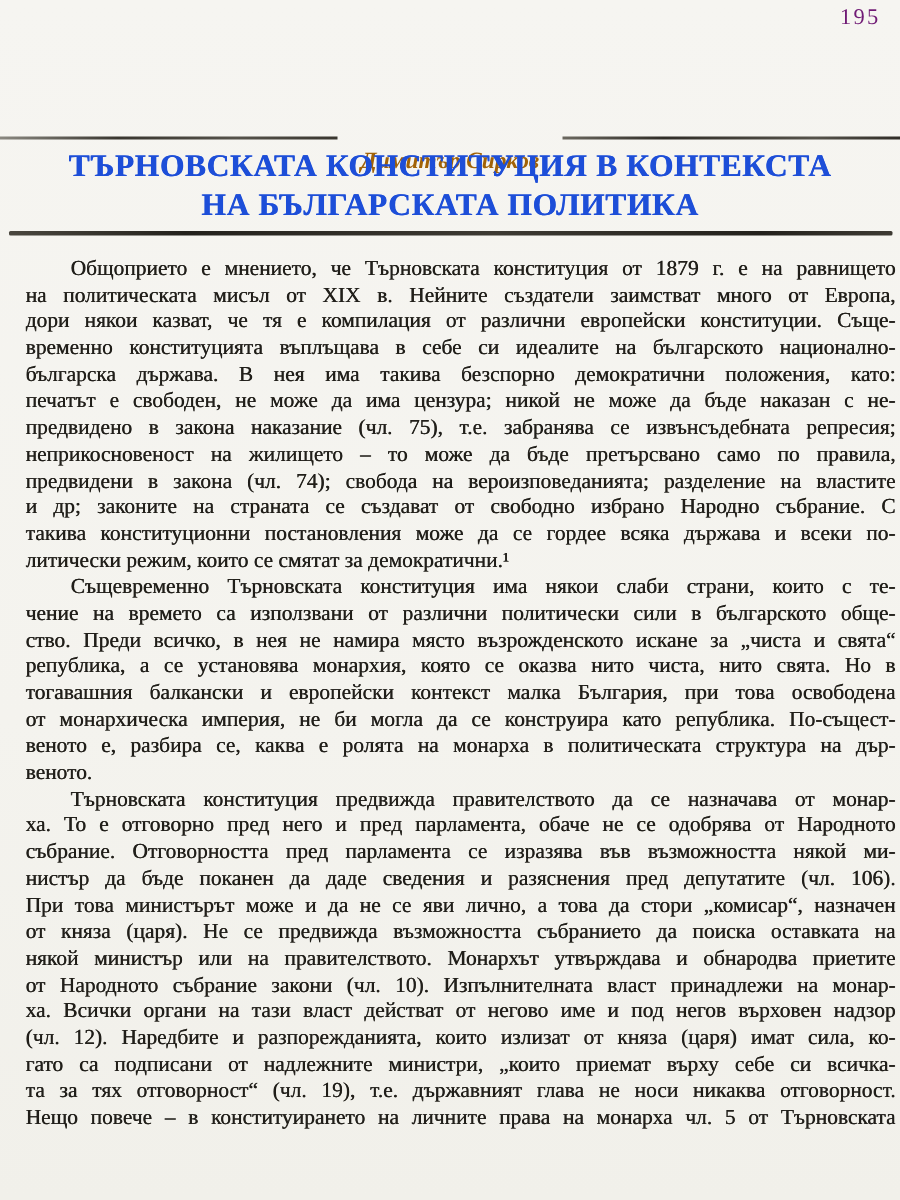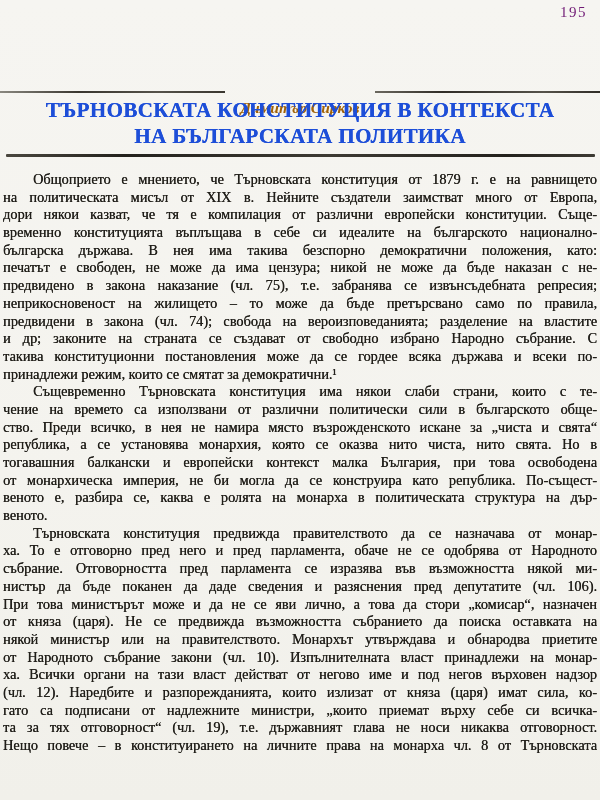--- a/index.html
+++ b/index.html
@@ -60,21 +60,21 @@
   }
   .title-rule {
     position: absolute;
     top: 154px; left: 6px; right: 5px;
     height: 3px;
     background: linear-gradient(90deg, #4a473f 0%, #23211c 20%, #3d3a33 55%, #23211c 85%, #3d3a33 100%);
     border-radius: 1px;
   }
   .body-text {
     position: absolute;
-    top: 171px; left: 3px; right: 3px;
+    top: 171px; left: 17px; right: 3px;
     font-size: 14.3px;
     line-height: 17.7px;
     color: #211f1a;
     text-shadow: 0.25px 0 0 currentColor;
   }
   .body-text .line {
     text-align: justify;
     text-align-last: justify;
     white-space: normal;
     overflow: hidden;
@@ -108,37 +108,37 @@
       <div class="line">на политическата мисъл от XIX в. Нейните създатели заимстват много от Европа,</div>
       <div class="line">дори някои казват, че тя е компилация от различни европейски конституции. Съще-</div>
       <div class="line">временно конституцията въплъщава в себе си идеалите на българското национално-</div>
       <div class="line">българска държава. В нея има такива безспорно демократични положения, като:</div>
       <div class="line">печатът е свободен, не може да има цензура; никой не може да бъде наказан с не-</div>
       <div class="line">предвидено в закона наказание (чл. 75), т.е. забранява се извънсъдебната репресия;</div>
       <div class="line">неприкосновеност на жилището – то може да бъде претърсвано само по правила,</div>
       <div class="line">предвидени в закона (чл. 74); свобода на вероизповеданията; разделение на властите</div>
       <div class="line">и др; законите на страната се създават от свободно избрано Народно събрание. С</div>
       <div class="line">такива конституционни постановления може да се гордее всяка държава и всеки по-</div>
-      <div class="line lastline">принадлежи режим, които се смятат за демократични.¹</div>
+      <div class="line lastline">литически режим, които се смятат за демократични.¹</div>
       <div class="line first">Същевременно Търновската конституция има някои слаби страни, които с те-</div>
       <div class="line">чение на времето са използвани от различни политически сили в българското обще-</div>
       <div class="line">ство. Преди всичко, в нея не намира място възрожденското искане за „чиста и свята“</div>
       <div class="line">република, а се установява монархия, която се оказва нито чиста, нито свята. Но в</div>
       <div class="line">тогавашния балкански и европейски контекст малка България, при това освободена</div>
       <div class="line">от монархическа империя, не би могла да се конструира като република. По-същест-</div>
       <div class="line">веното е, разбира се, каква е ролята на монарха в политическата структура на дър-</div>
       <div class="line lastline">веното.</div>
       <div class="line first">Търновската конституция предвижда правителството да се назначава от монар-</div>
       <div class="line">ха. То е отговорно пред него и пред парламента, обаче не се одобрява от Народното</div>
       <div class="line">събрание. Отговорността пред парламента се изразява във възможността някой ми-</div>
       <div class="line">нистър да бъде поканен да даде сведения и разяснения пред депутатите (чл. 106).</div>
       <div class="line">При това министърът може и да не се яви лично, а това да стори „комисар“, назначен</div>
       <div class="line">от княза (царя). Не се предвижда възможността събранието да поиска оставката на</div>
       <div class="line">някой министър или на правителството. Монархът утвърждава и обнародва приетите</div>
       <div class="line">от Народното събрание закони (чл. 10). Изпълнителната власт принадлежи на монар-</div>
       <div class="line">ха. Всички органи на тази власт действат от негово име и под негов върховен надзор</div>
       <div class="line">(чл. 12). Наредбите и разпорежданията, които излизат от княза (царя) имат сила, ко-</div>
       <div class="line">гато са подписани от надлежните министри, „които приемат върху себе си всичка-</div>
       <div class="line">та за тях отговорност“ (чл. 19), т.е. държавният глава не носи никаква отговорност.</div>
-      <div class="line">Нещо повече – в конституирането на личните права на монарха чл. 8 от Търновската</div>
+      <div class="line">Нещо повече – в конституирането на личните права на монарха чл. 5 от Търновската</div>
     </div>
 
 </div>
 
 </body></html>

